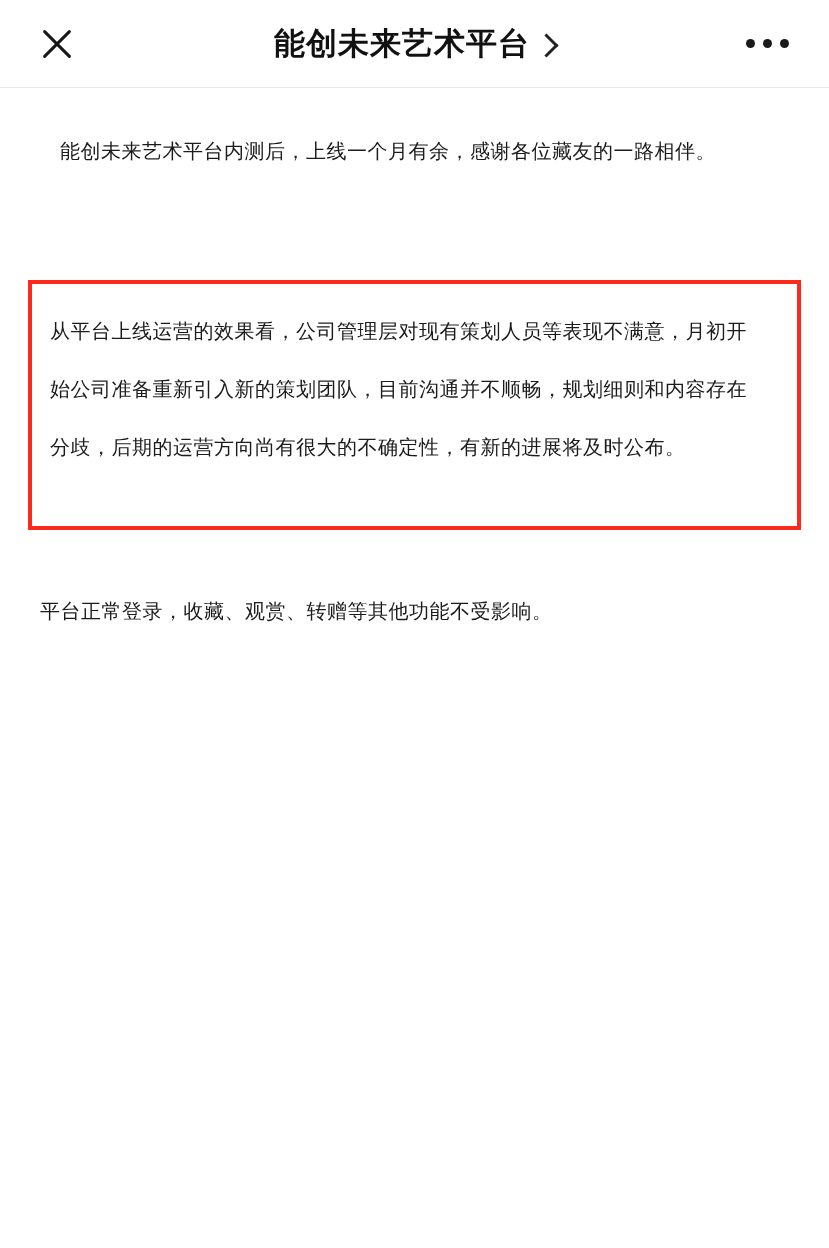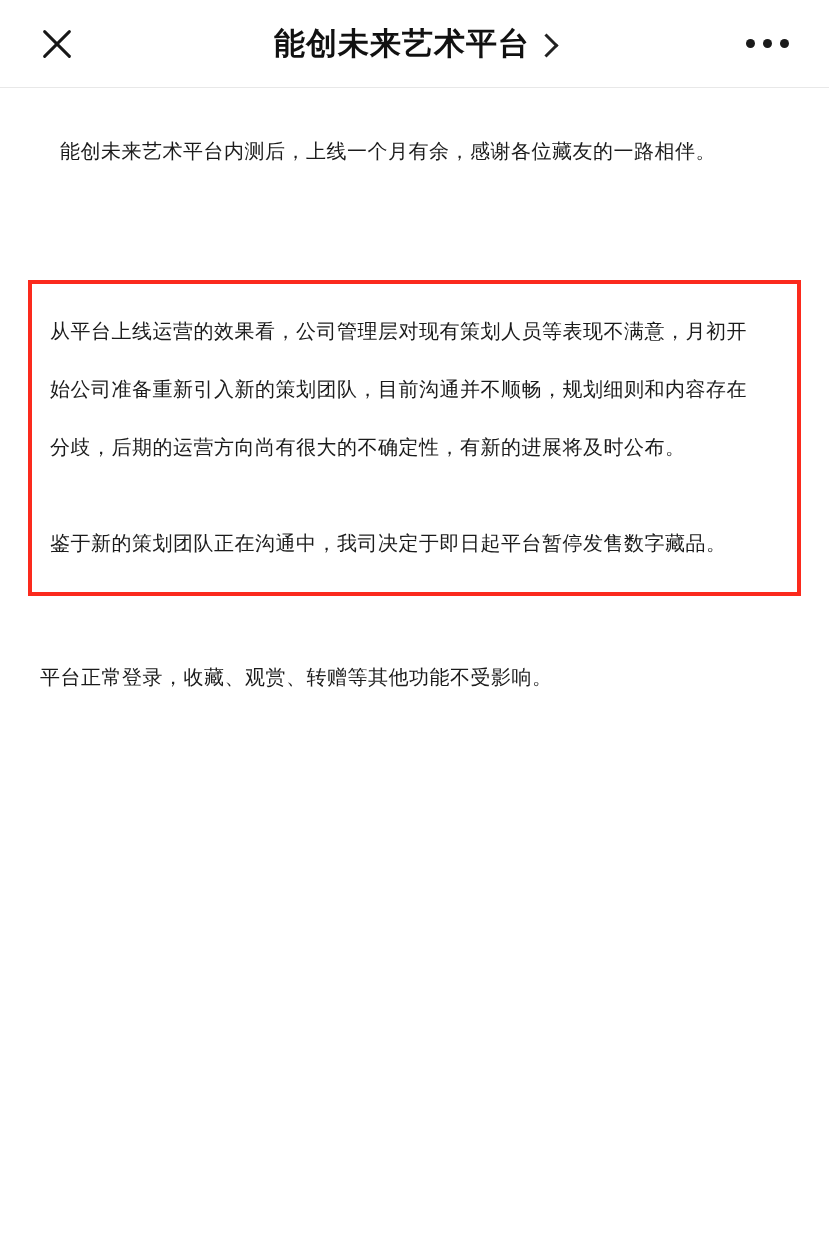--- a/index.html
+++ b/index.html
@@ -152,20 +152,19 @@
   <p class="para indent">能创未来艺术平台内测后，上线一个月有余，感谢各位藏友的一路相伴。</p>
 
   <div class="gap-lg"></div>
 
 
   <div class="gap-lg"></div>
 
   <div class="highlight-box">
     <p class="para">从平台上线运营的效果看，公司管理层对现有策划人员等表现不满意，月初开始公司准备重新引入新的策划团队，目前沟通并不顺畅，规划细则和内容存在分歧，后期的运营方向尚有很大的不确定性，有新的进展将及时公布。</p>
     <div class="gap-sm"></div>
-    <p class="para">鉴于新的策划团队正在沟通中，我司决定于即日起平台暂停发售数字藏品。</p>
   </div>
 
   <div class="gap-lg"></div>
 
   <p class="para">平台正常登录，收藏、观赏、转赠等其他功能不受影响。</p>
 
 </div>
 
 </body></html>

